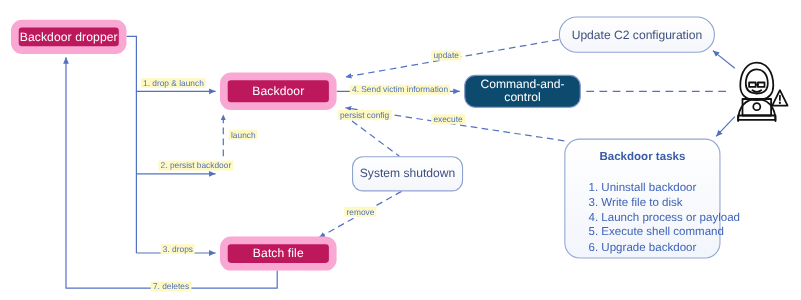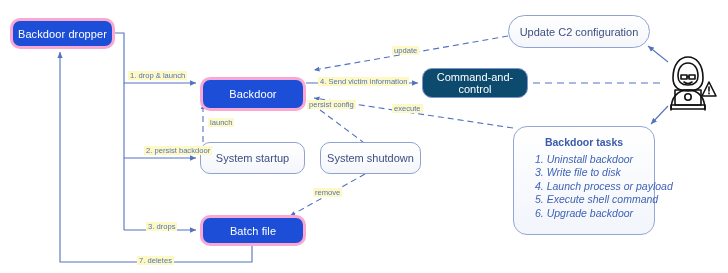--- a/index.html
+++ b/index.html
@@ -1,28 +1,28 @@
 <!DOCTYPE html>
 <html><head>
 <meta charset="utf-8">
 <style>
   html,body{margin:0;padding:0;background:#ffffff;}
   body{width:728px;height:273px;overflow:hidden;font-family:"Liberation Sans",sans-serif;}
   #stage{position:relative;width:728px;height:273px;background:#fff;}
   svg.layer{position:absolute;left:0;top:0;width:728px;height:273px;}
   .node{position:absolute;box-sizing:border-box;display:flex;align-items:center;justify-content:center;text-align:center;}
   .node span{display:block;width:100%;}
-  .solid-node{background:#1d4ed8;border:3px solid #f9a8d4;color:#ffffff;border-radius:10px;font-size:11px;letter-spacing:.1px;}
+  .solid-node{background:#be185d;border:7px solid #f9a8d4;color:#ffffff;border-radius:10px;font-size:11px;letter-spacing:.1px;}
   .muted-node{background:#0c4a6e;border:1px solid #8094c9;color:#ffffff;border-radius:10px;font-size:11px;}
   .ghost-node{background:linear-gradient(180deg,#ffffff 0%,#f4f6fb 100%);border:1px solid #8fa3d2;color:#3f4f7e;border-radius:10px;font-size:11px;}
   .tasks-panel{position:absolute;box-sizing:border-box;background:linear-gradient(180deg,#ffffff 0%,#f2f5fb 100%);
       border:1px solid #93a6d4;border-radius:14px;color:#3f63b5;font-size:10.5px;line-height:13.6px;
       padding:9px 8px 7px 8px;text-align:left;}
-  .tasks-title{font-weight:bold;text-align:center;color:#3a5ba9;font-size:10.5px;margin-bottom:3px;}
-  .tasks-list{margin:0;padding:0;list-style:none;padding-left:13px;font-style:italic;}
+  .tasks-title{font-weight:bold;text-align:center;color:#3a5ba9;font-size:10.5px;margin-bottom:15px;}
+  .tasks-list{margin:0;padding:0;list-style:none;padding-left:13px;}
   .tasks-list li{white-space:nowrap;}
   .edge-label{position:absolute;color:#5272c0;font-size:7.6px;background:#fef9c3;padding:0 2px;white-space:nowrap;}
   #hacker{position:absolute;left:662px;top:52px;width:58px;height:62px;}
 </style>
 </head>
 <body>
 
 <div id="stage">
 
   <svg class="layer" viewBox="0 0 728 273">
@@ -67,27 +67,24 @@
       <path d="M508,36 L314,70" marker-end="url(#arrowd)"></path>
 
       <path d="M513,128 L314,98" marker-end="url(#arrowd)"></path>
     </g>
   </svg>
 
   <div class="node solid-node" style="left:10px;top:18px;width:105px;height:31px;">
     <span>Backdoor dropper</span>
   </div>
 
-  <div class="node solid-node" style="left:200px;top:66px;width:106px;height:34px;margin-top:11px;">
+  <div class="node solid-node" style="left:200px;top:66px;width:106px;height:34px;">
     <span>Backdoor</span>
   </div>
 
-  <div class="node ghost-node" style="left:200px;top:142px;width:105px;height:32px;">
-    <span>System startup</span>
-  </div>
 
   <div class="node ghost-node" style="left:320px;top:142px;width:101px;height:32px;text-align:center;">
     <span>System shutdown</span>
   </div>
 
   <div class="node solid-node" style="left:200px;top:215px;width:106px;height:31px;">
     <span>Batch file</span>
   </div>
 
   <div class="node muted-node" style="left:422px;top:68px;width:106px;height:30px;">

